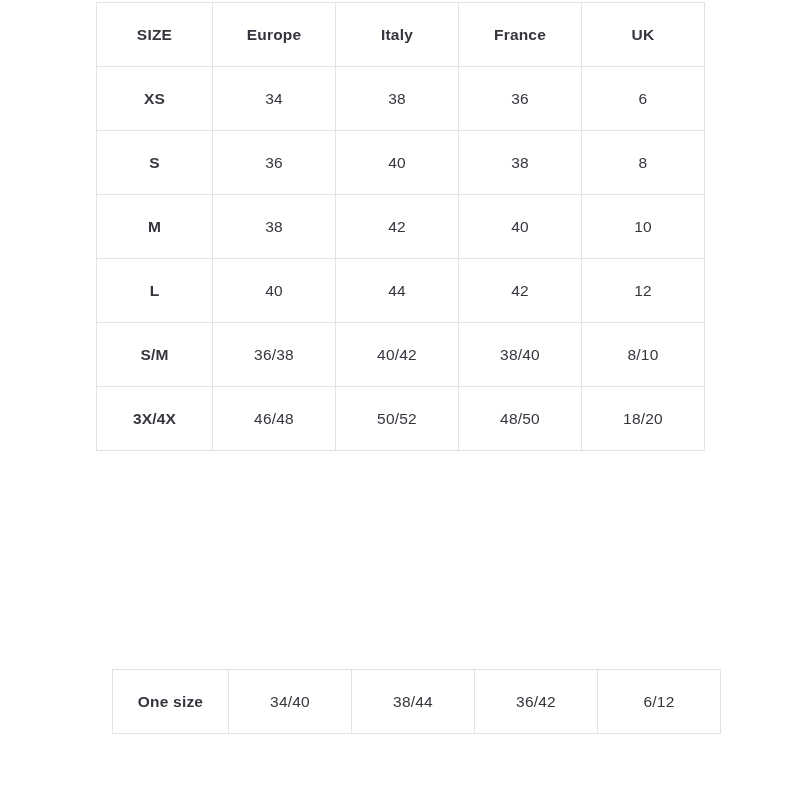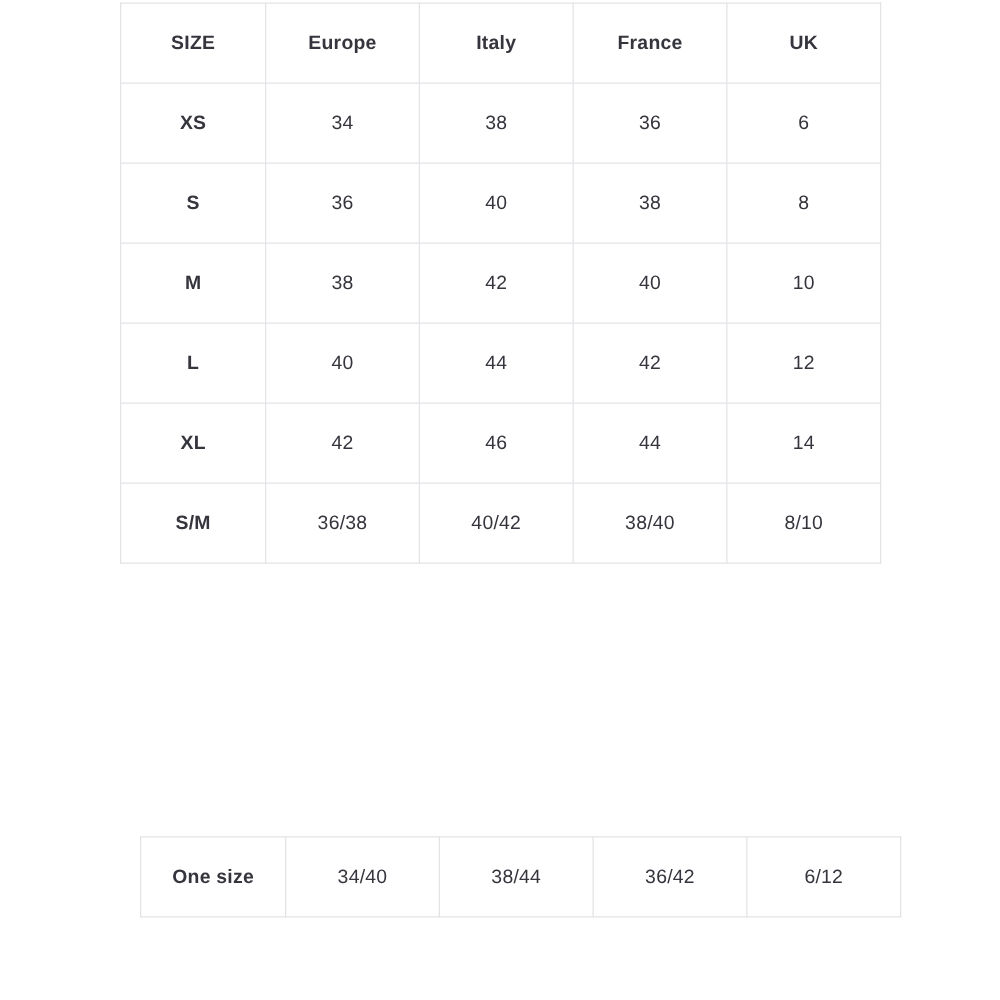--- a/index.html
+++ b/index.html
@@ -162,37 +162,20 @@
               <div class="cell-inner">44</div>
             </td>
           <td>
               <div class="cell-inner">42</div>
             </td>
           <td>
               <div class="cell-inner">12</div>
             </td>
         </tr>
 
-        <tr>
-          <td class="label-cell">
-              <div class="cell-inner">XL</div>
-            </td>
-          <td>
-              <div class="cell-inner">42</div>
-            </td>
-          <td>
-              <div class="cell-inner">46</div>
-            </td>
-          <td>
-              <div class="cell-inner">44</div>
-            </td>
-          <td>
-              <div class="cell-inner">14</div>
-            </td>
-        </tr>
 
         <tr>
           <td class="label-cell">
               <div class="cell-inner">S/M</div>
             </td>
           <td>
               <div class="cell-inner">36/38</div>
             </td>
           <td>
               <div class="cell-inner">40/42</div>
@@ -200,20 +183,37 @@
           <td>
               <div class="cell-inner">38/40</div>
             </td>
           <td>
               <div class="cell-inner">8/10</div>
             </td>
         </tr>
 
 
 
+        <tr>
+          <td class="label-cell">
+              <div class="cell-inner">3X/4X</div>
+            </td>
+          <td>
+              <div class="cell-inner">46/48</div>
+            </td>
+          <td>
+              <div class="cell-inner">50/52</div>
+            </td>
+          <td>
+              <div class="cell-inner">48/50</div>
+            </td>
+          <td>
+              <div class="cell-inner">18/20</div>
+            </td>
+        </tr>
       </tbody>
     </table>
   </div>
 
   <div class="table-wrap secondary">
     <table class="size-chart">
       <colgroup>
         <col class="c-size">
         <col class="c-num">
         <col class="c-num">

